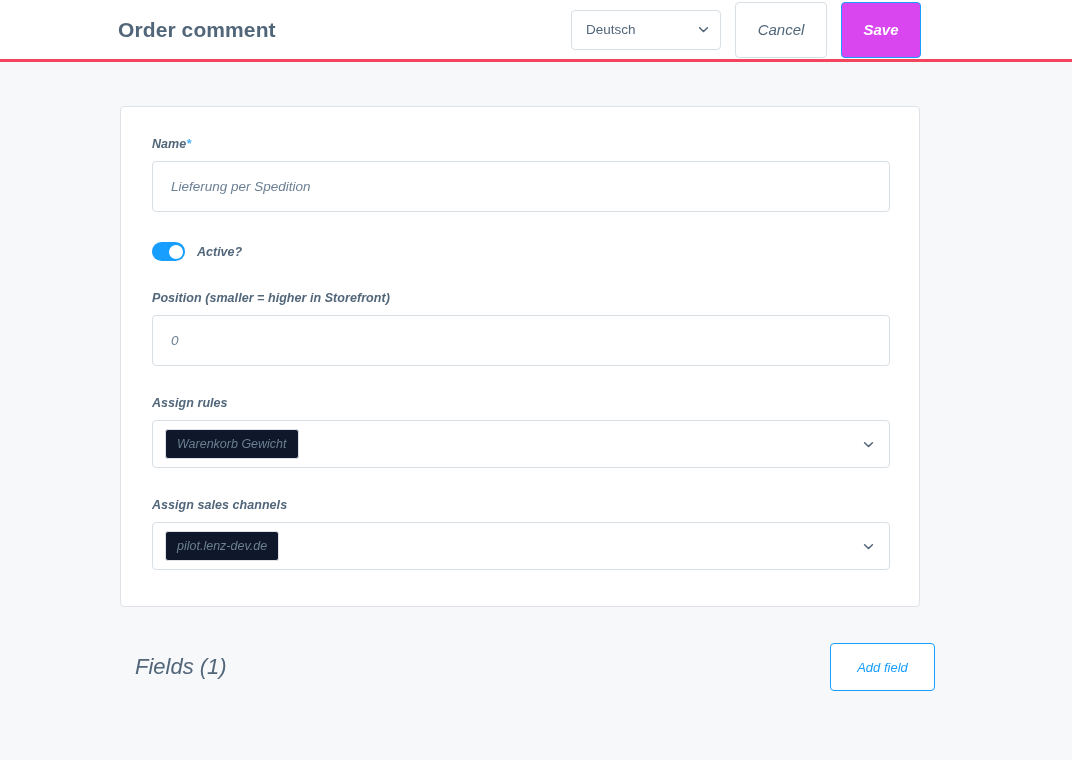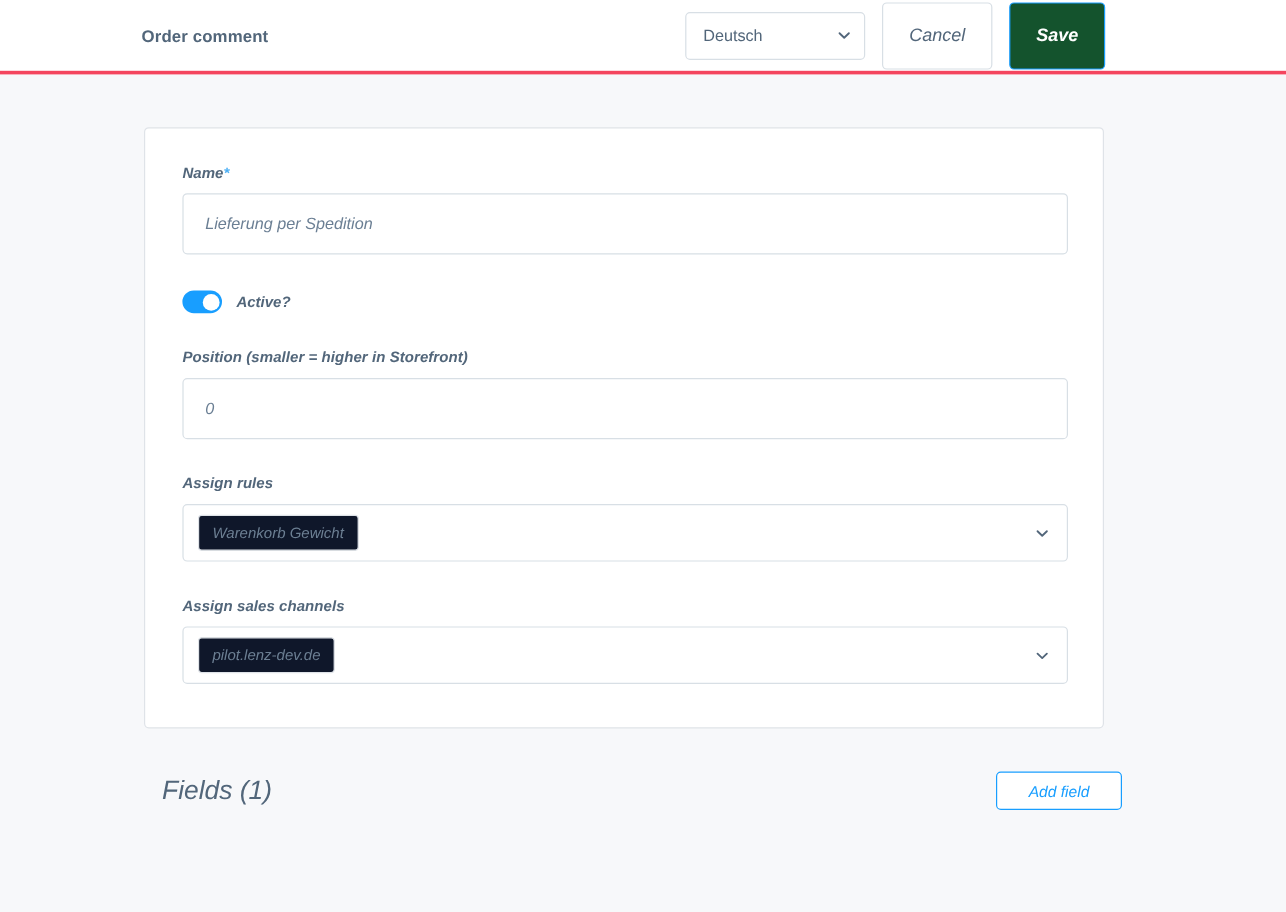--- a/index.html
+++ b/index.html
@@ -15,21 +15,21 @@
   .app-header {
     position: relative;
     height: 62px;
     background: #ffffff;
     display: flex;
     align-items: center;
     padding: 0 20px 0 118px;
     border-bottom: 3px solid #f4455e;
   }
   .page-title {
-    font-size: 14px;
+    font-size: 21px;
     font-weight: bold;
     color: #52667a;
     letter-spacing: .1px;
     white-space: nowrap;
   }
   .header-actions {
     margin-left: auto;
     display: flex;
     align-items: center;
     gap: 14px;
@@ -73,21 +73,21 @@
     font-style: italic;
   }
   .btn-cancel {
     width: 92px;
     background: #fff;
     border-color: #d8dfe5;
     color: #52667a;
   }
   .btn-save {
     width: 80px;
-    background: #14532d;
+    background: #d946ef;
     color: #ffffff;
     font-weight: bold;
     border-color: #189eff;
   }
 
   
   .content {
     padding: 44px 0 0 0;
     font-style: italic;
   }
@@ -190,21 +190,21 @@
     gap: 28px;
   }
   .fields-title {
     font-size: 22px;
     color: #52667a;
     white-space: nowrap;
   }
   .btn-add-field {
     margin-left: auto;
     width: 105px;
-    height: 32px;
+    height: 48px;
     border: 1px solid #189eff;
     border-radius: 4px;
     background: #fff;
     color: #189eff;
     font-size: 13px;
     display: flex;
     align-items: center;
     justify-content: center;
     cursor: pointer;
   }

